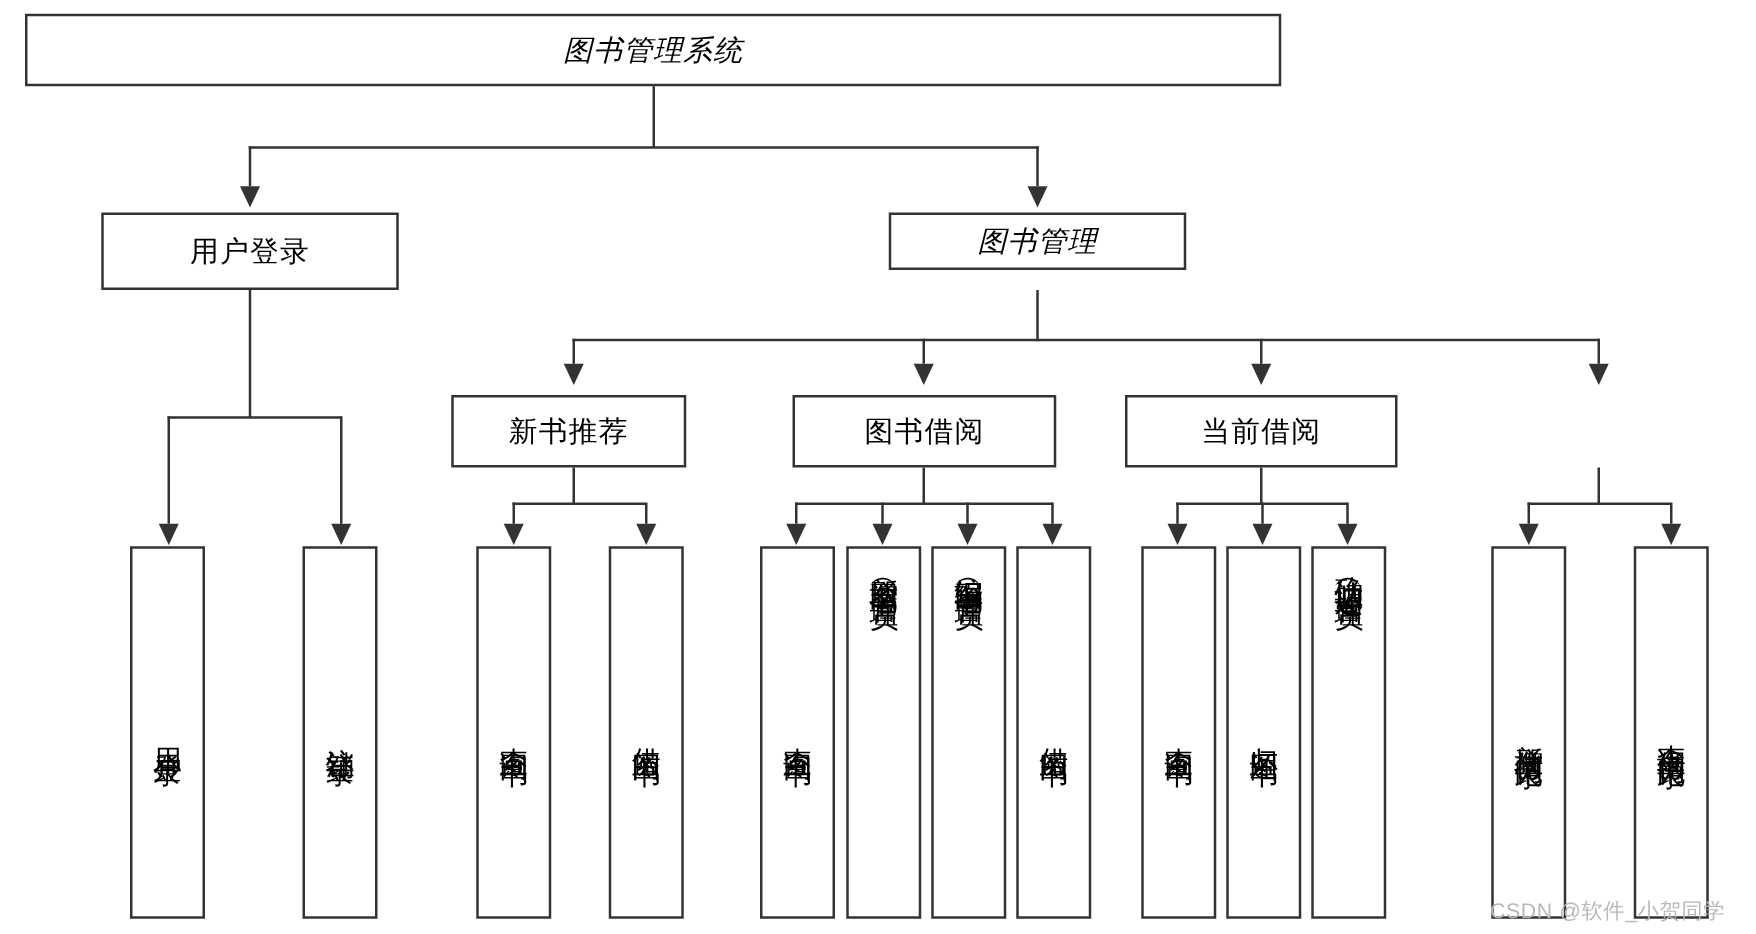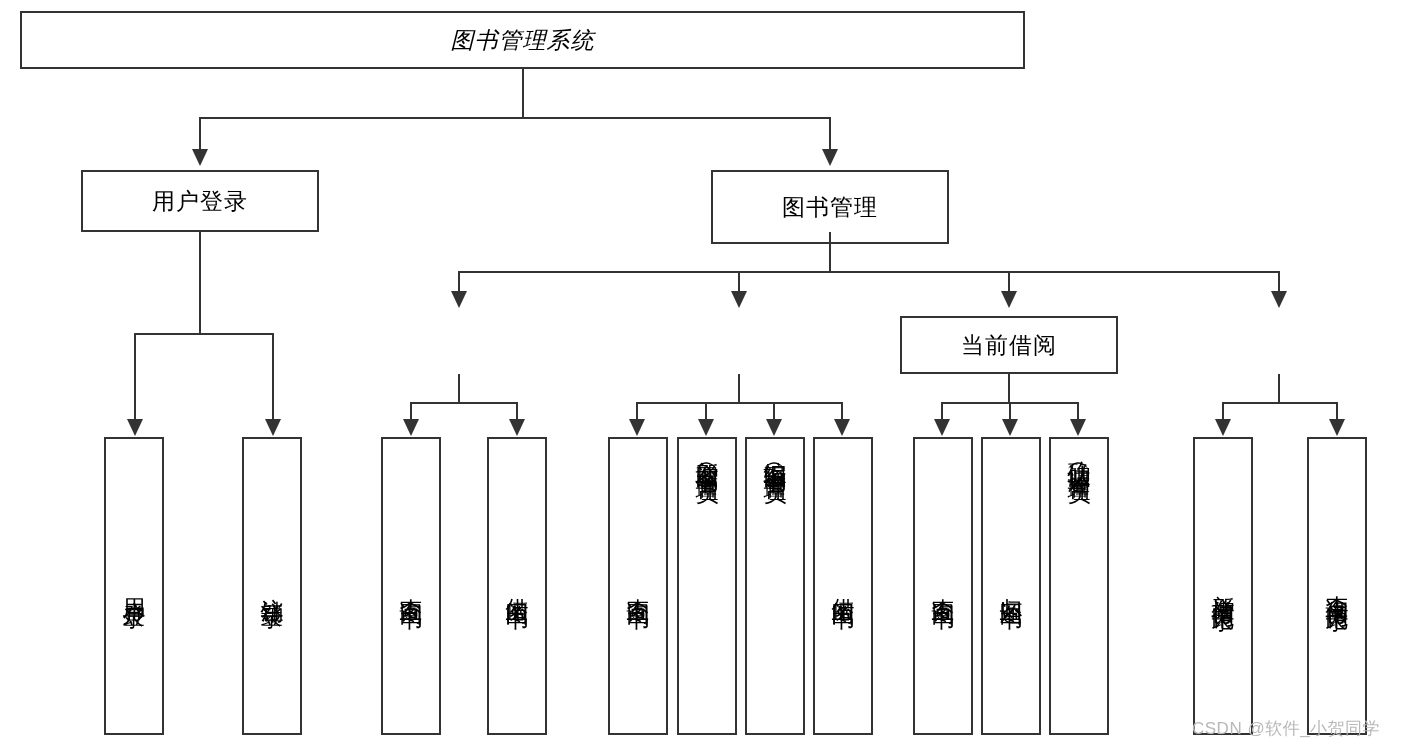--- a/index.html
+++ b/index.html
@@ -87,21 +87,21 @@
 
   <div class="edge v" style="left:199px; top:117px; height:32px;"></div>
   <div class="arrow" style="left:192px; top:149px;"></div>
 
   <div class="edge v" style="left:829px; top:117px; height:32px;"></div>
   <div class="arrow" style="left:822px; top:149px;"></div>
 
   <div class="node horiz" style="left:81px; top:170px; width:238px; height:62px;">
     <span>用户登录</span>
   </div>
-  <div class="node horiz" style="left:711px; top:170px; width:238px; height:74px;">
+  <div class="node horiz" style="left:711px; top:170px; width:238px; height:46px;font-style:italic;">
     <span>图书管理</span>
   </div>
 
   <div class="edge v" style="left:199px; top:232px; height:102px;"></div>
   <div class="edge h" style="left:134px; top:333px; width:139px;"></div>
   <div class="edge v" style="left:134px; top:333px; height:86px;"></div>
   <div class="arrow" style="left:127px; top:419px;"></div>
   <div class="edge v" style="left:272px; top:333px; height:86px;"></div>
   <div class="arrow" style="left:265px; top:419px;"></div>
 
@@ -117,20 +117,26 @@
 
   <div class="edge v" style="left:458px; top:271px; height:20px;"></div>
   <div class="arrow" style="left:451px; top:291px;"></div>
   <div class="edge v" style="left:738px; top:271px; height:20px;"></div>
   <div class="arrow" style="left:731px; top:291px;"></div>
   <div class="edge v" style="left:1008px; top:271px; height:20px;"></div>
   <div class="arrow" style="left:1001px; top:291px;"></div>
   <div class="edge v" style="left:1278px; top:271px; height:20px;"></div>
   <div class="arrow" style="left:1271px; top:291px;"></div>
 
+  <div class="node horiz" style="left:361px; top:316px; width:188px; height:58px;">
+    <span>新书推荐</span>
+  </div>
+  <div class="node horiz" style="left:634px; top:316px; width:211px; height:58px;">
+    <span>图书借阅</span>
+  </div>
   <div class="node horiz" style="left:900px; top:316px; width:218px; height:58px;">
     <span>当前借阅</span>
   </div>
 
   <div class="edge v" style="left:458px; top:374px; height:29px;"></div>
   <div class="edge h" style="left:410px; top:402px; width:106px;"></div>
   <div class="edge v" style="left:410px; top:402px; height:17px;"></div>
   <div class="arrow" style="left:403px; top:419px;"></div>
   <div class="edge v" style="left:516px; top:402px; height:17px;"></div>
   <div class="arrow" style="left:509px; top:419px;"></div>

